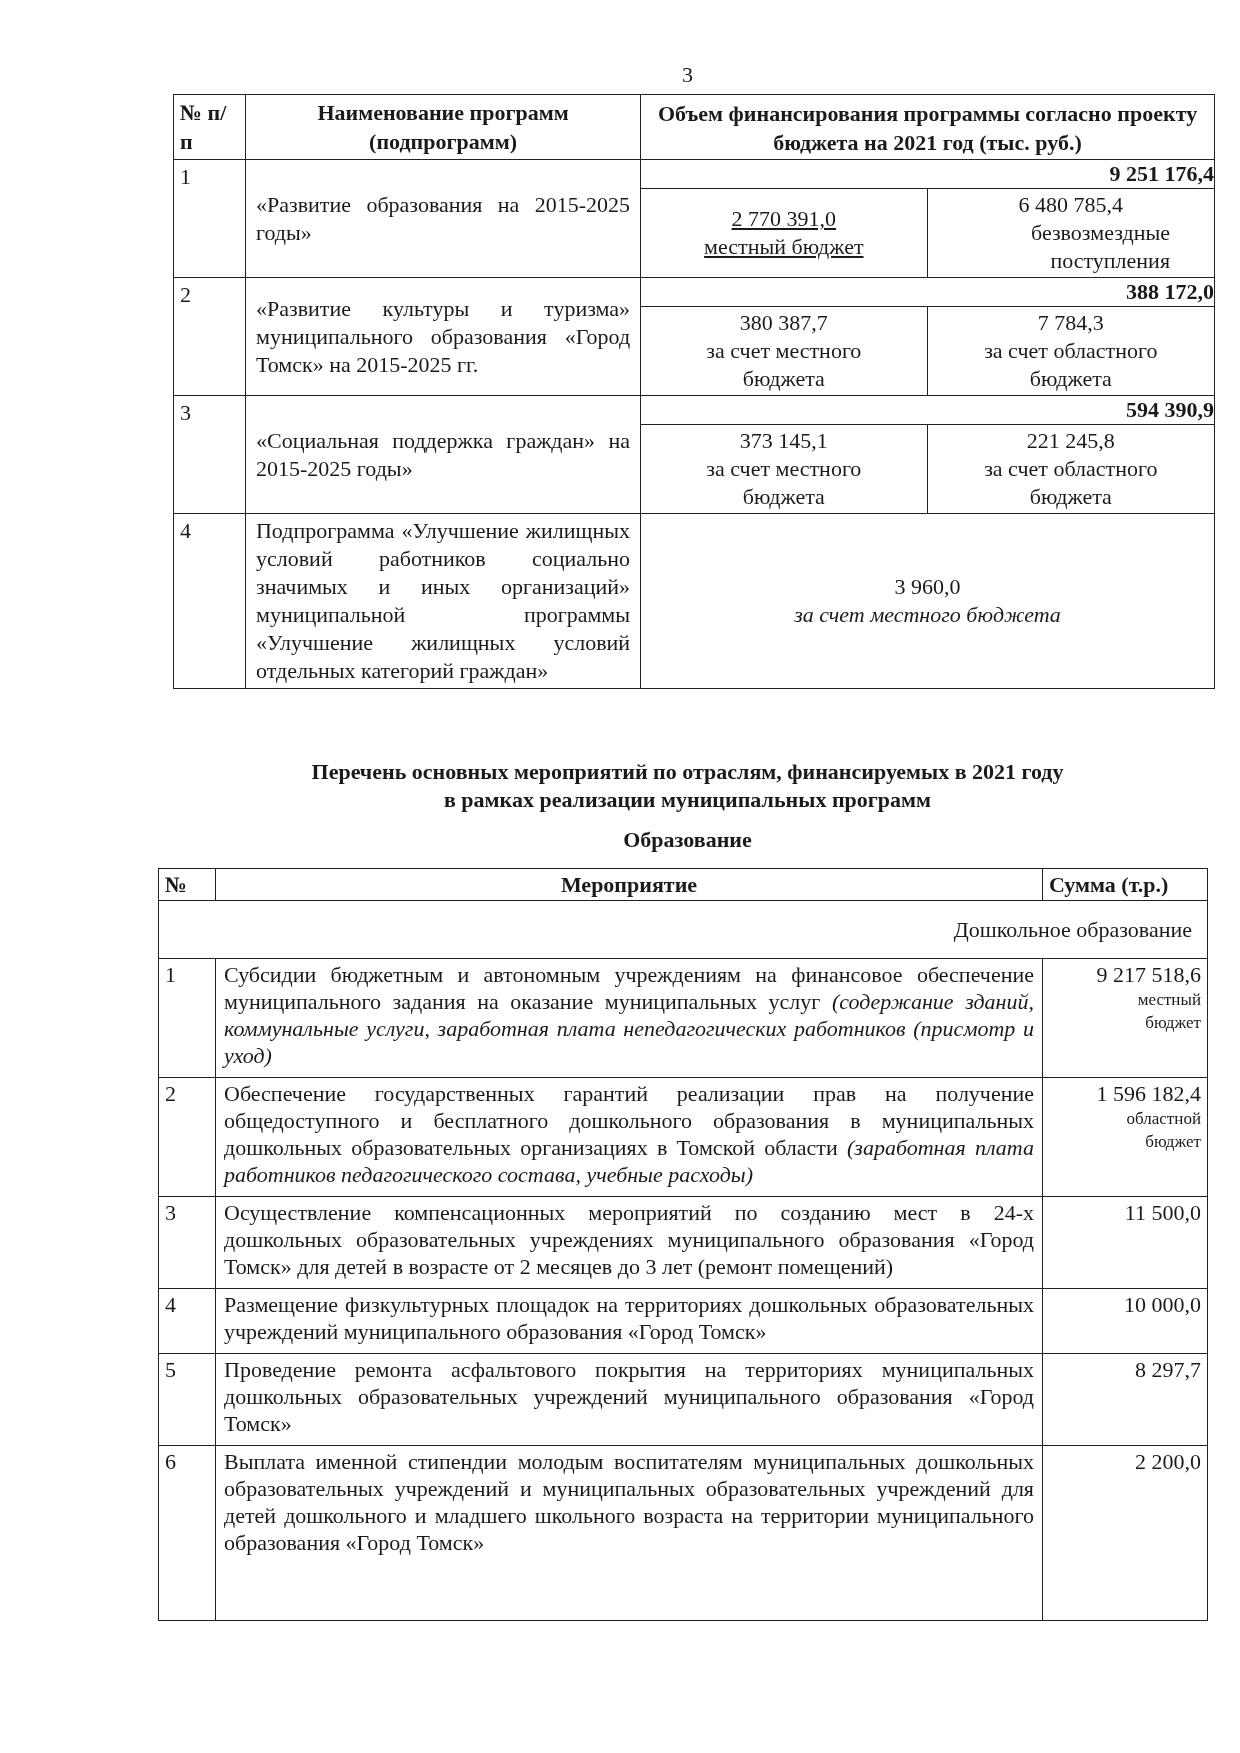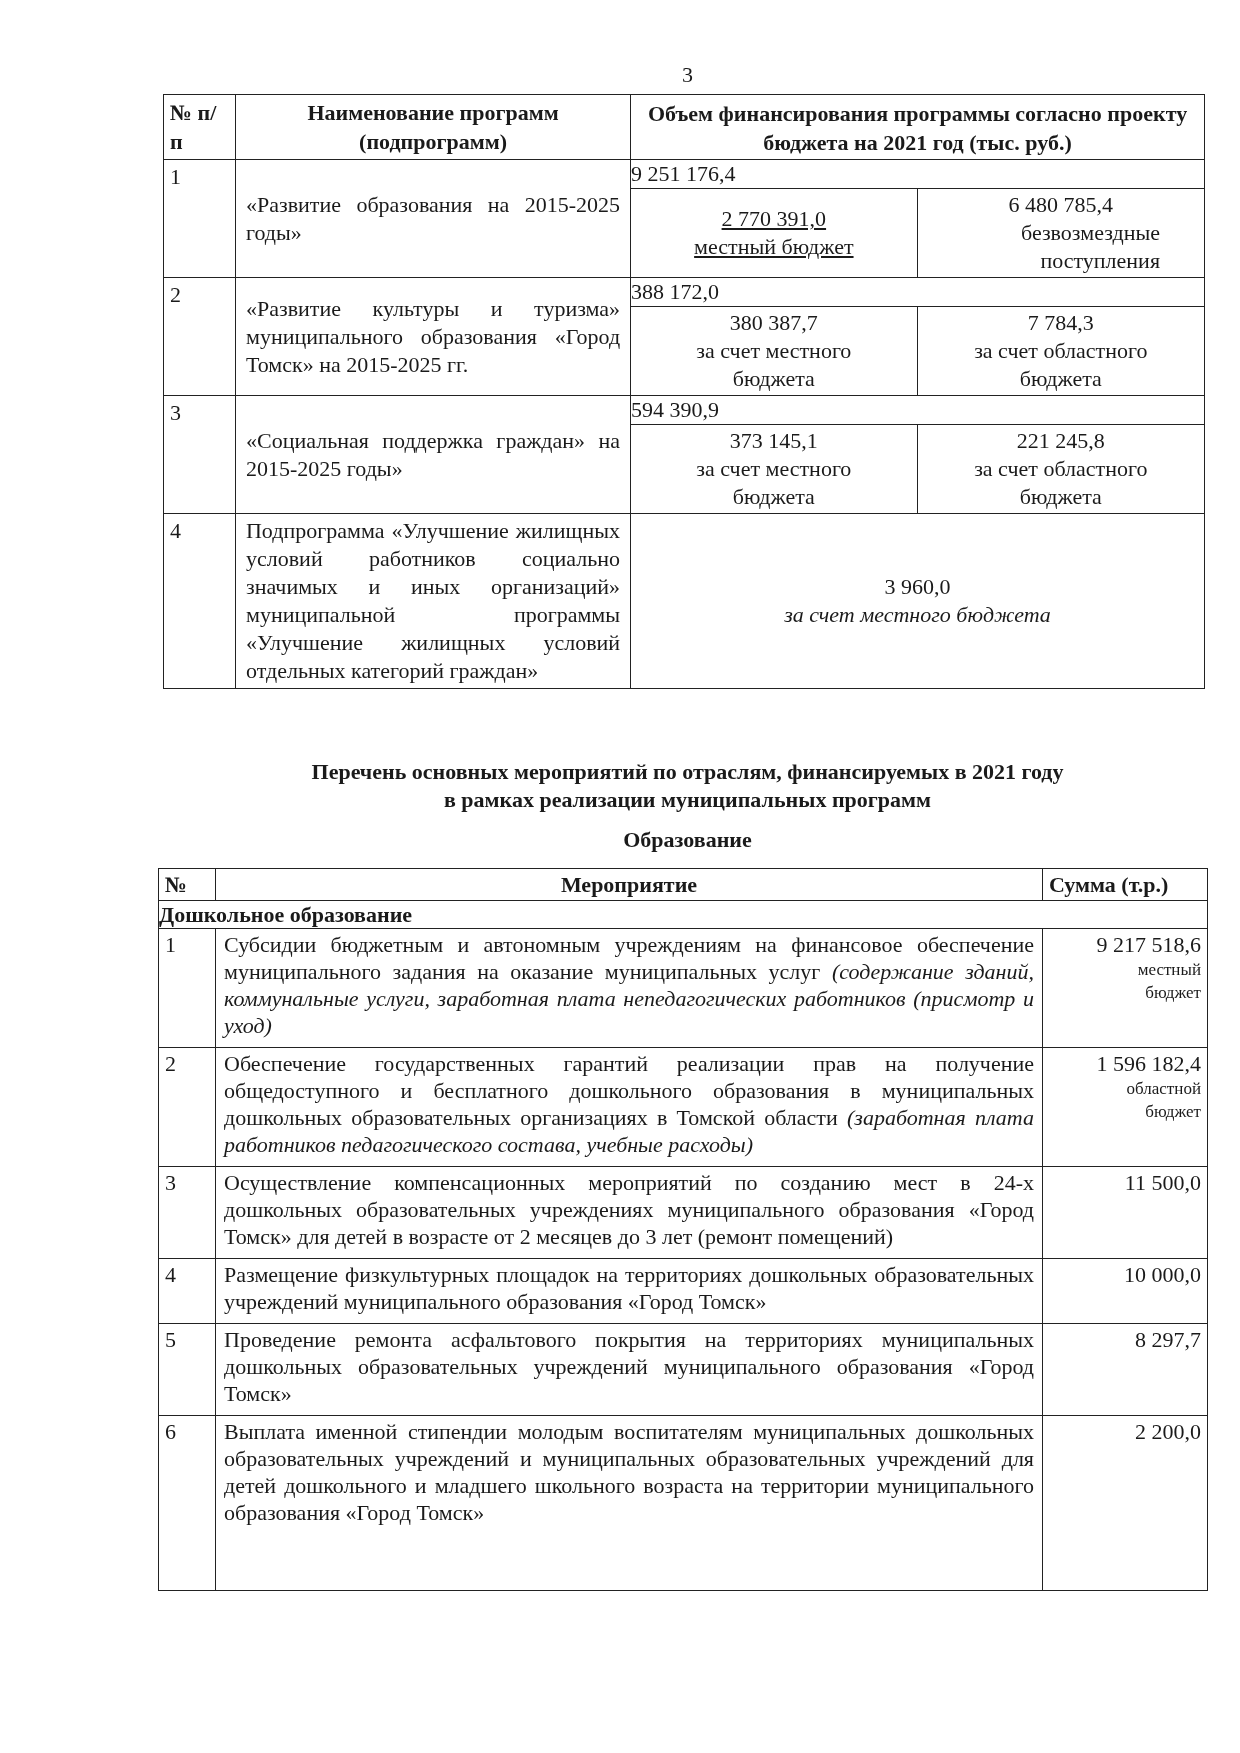--- a/index.html
+++ b/index.html
@@ -10,44 +10,44 @@
   }
   .page-num {
     position: absolute; top: 62px; left: 0; width: 1375px;
     text-align: center; font-size: 22px;
   }
   table { border-collapse: collapse; position: absolute; }
   td, th { border: 1.5px solid #222; vertical-align: top; padding: 0; }
   th { font-weight: bold; }
 
   
-  #t1 { left: 163px; top: 94px; width: 1042px; font-size: 22px; line-height: 28px; }
+  #t1 { left: 173px; top: 94px; width: 1042px; font-size: 22px; line-height: 28px; }
   #t1 .c-num { width: 60px; padding: 3px 6px; }
   #t1 .c-name { width: 380px; padding: 3px 10px 3px 10px; }
   #t1 .c-sub { width: 280px; }
   #t1 th { text-align: center; padding: 4px 8px 2px 8px; font-size: 22px; line-height: 29px; }
   #t1 th.c-num { text-align: left; }
   .name-cell { text-align: justify; text-align-last: left; }
-  .total { text-align: left; padding: 0; height: 28px; line-height: 28px; }
+  .total { text-align: right; padding: 0; height: 28px; line-height: 28px; font-weight: bold; }
   .split { text-align: center; padding: 2px 4px; line-height: 28px; }
   .merge-body { text-align: center; vertical-align: middle; }
   .italic { font-style: italic; }
 
   
   .heading { position: absolute; left: 0; width: 1375px; text-align: center; font-weight: bold; font-size: 22px; line-height: 28px; }
   #h-list { top: 758px; }
   #h-sector { top: 826px; }
 
   
   #t2 { left: 158px; top: 868px; width: 1050px; font-size: 22px; line-height: 27px; }
   #t2 .c-num { width: 44px; padding: 2px 6px; }
   #t2 .c-desc { padding: 2px 8px 8px 8px; text-align: justify; }
   #t2 .c-sum { width: 152px; padding: 2px 6px; text-align: right; }
   #t2 th { text-align: center; font-size: 22px; padding: 2px 4px; }
-  #t2 .section { text-align: left; font-weight: bold; padding: 0; }
+  #t2 .section { text-align: right; font-weight: normal; padding: 15px; }
   .sum-val { display: block; }
   .sum-note { display: block; font-size: 17px; line-height: 23px; }
 </style>
 </head>
 <body>
 
 <div class="page-num">3</div>
 
 <table id="t1">
   <tbody>

